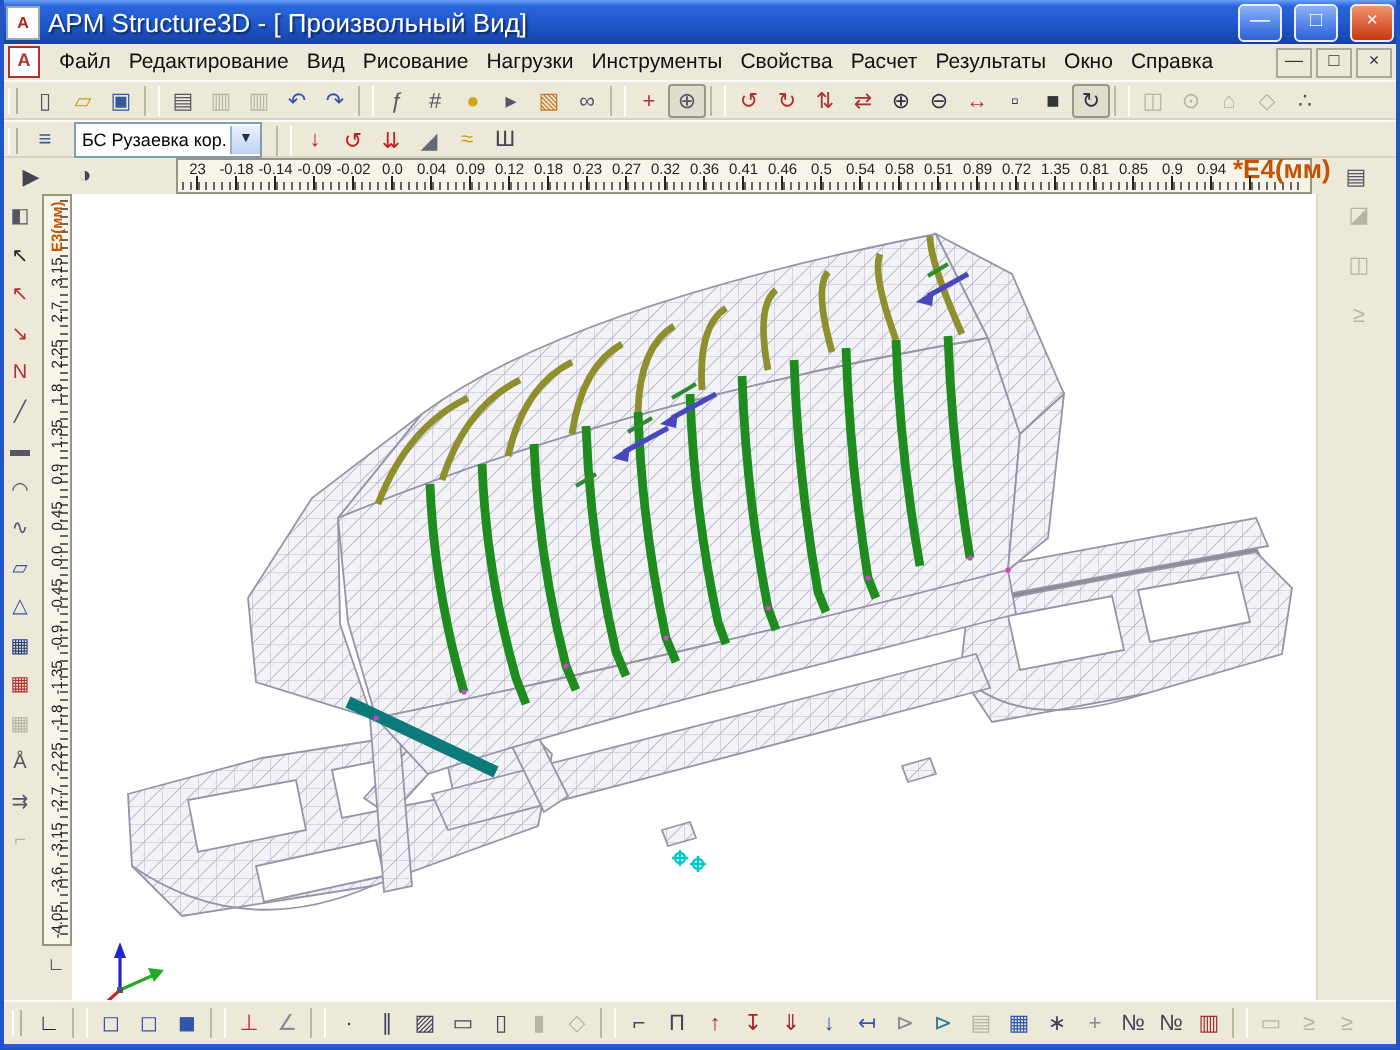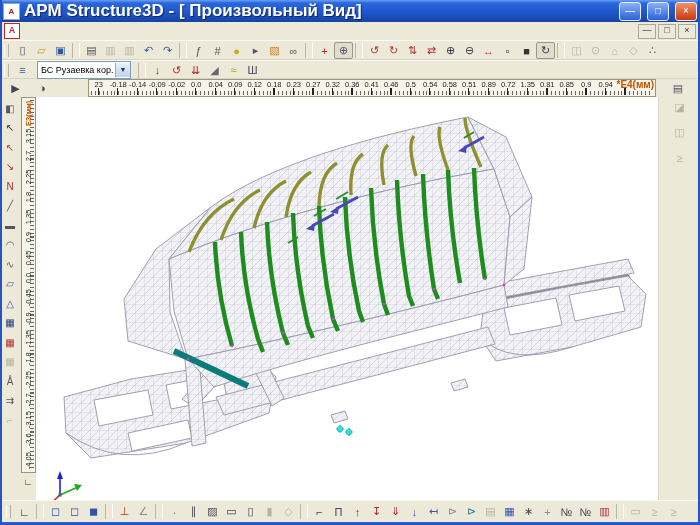--- a/index.html
+++ b/index.html
@@ -4,21 +4,21 @@
 <style>
   html,body{margin:0;padding:0;background:#555;}
   .window{width:700px;height:525px;position:relative;background:#ece9d8;
     font-family:"Liberation Sans",sans-serif;overflow:hidden;margin:0 auto;
     -webkit-font-smoothing:antialiased;}
   
   .titlebar{height:22px;background:linear-gradient(180deg,#6aa0f4 0%,#2a66dc 14%,#1e55c8 60%,#1443a2 100%);
     display:flex;align-items:center;padding:0 3px;gap:4px;}
   .title-icon{width:15px;height:15px;background:#fff;border:1px solid #9aa;color:#b02020;
     font-size:8px;font-weight:bold;display:flex;align-items:center;justify-content:center;flex:0 0 auto;}
-  .title-text{color:#fff;font-size:17px;font-weight:bold;flex:1;white-space:nowrap;overflow:hidden;
+  .title-text{color:#fff;font-size:13px;font-weight:normal;flex:1;white-space:nowrap;overflow:hidden;
     text-shadow:1px 1px 1px rgba(0,0,0,.5);}
   .tb-btn{width:20px;height:17px;border:1px solid #eef;border-radius:3px;margin-left:2px;
     background:linear-gradient(180deg,#8ab0f8,#2a62d8);color:#fff;font-size:10px;line-height:15px;
     text-align:center;flex:0 0 auto;}
   .tb-btn.close{background:linear-gradient(180deg,#f0926c,#c83810);}
   
   .menubar{height:18px;display:flex;align-items:center;background:#ece9d8;padding-left:2px;}
   .mdi-icon{width:14px;height:14px;border:1px solid #b03030;color:#b03030;font-size:9px;font-weight:bold;
     text-align:center;line-height:12px;background:#fff;margin:0 5px 0 2px;flex:0 0 auto;}
   .menu-item{font-size:10.5px;padding:2px 4.5px;color:#111;white-space:nowrap;}
@@ -38,21 +38,21 @@
   .combo{display:flex;width:92px;height:16px;border:1px solid #7f9db9;background:#fff;align-items:center;margin:0 5px;flex:0 0 auto;}
   .combo-text{flex:1;font-size:9px;padding-left:3px;white-space:nowrap;overflow:hidden;color:#000;}
   .combo-btn{width:14px;height:14px;background:linear-gradient(#e9f1fd,#bed2ef);border-left:1px solid #9ab0d0;
     font-size:7px;text-align:center;line-height:14px;color:#234;}
   
   .ruler-row{height:18px;display:flex;background:#ece9d8;align-items:flex-end;}
   .corner{width:88px;height:18px;display:flex;align-items:center;gap:8px;padding-left:6px;box-sizing:border-box;}
   .hruler{width:568px;height:18px;position:relative;background:#f7f5e9;border:1px solid #98947f;box-sizing:border-box;}
   .hr-labels{display:flex;height:9px;align-items:flex-start;}
   .hrl{flex:0 0 19.5px;font-size:7.5px;text-align:center;color:#222;line-height:9px;}
-  .hr-unit{color:#c45200;font-size:10px;font-weight:bold;line-height:9px;margin-left:1px;white-space:nowrap;}
+  .hr-unit{color:#c45200;font-size:13px;font-weight:bold;line-height:9px;margin-left:1px;white-space:nowrap;}
   .hr-ticks{position:absolute;bottom:1px;left:2px;height:4px;width:560px;
     background:repeating-linear-gradient(90deg,#666 0 1px,transparent 1px 3.9px);}
   .hr-ticks-major{position:absolute;bottom:1px;left:9px;height:7px;width:530px;
     background:repeating-linear-gradient(90deg,#222 0 1px,transparent 1px 19.5px);}
   .r-corner{width:44px;height:18px;display:flex;justify-content:center;align-items:center;}
   
   .main-row{height:403px;display:flex;}
   .left-col{width:20px;display:flex;flex-direction:column;align-items:center;padding-top:3px;gap:3.5px;box-sizing:border-box;}
   .left-col .tbi{width:17px;height:16px;font-size:10px;}
   .vr-wrap{width:16px;display:flex;flex-direction:column;align-items:center;}
@@ -84,20 +84,33 @@
   <div class="titlebar">
     <span class="title-icon">A</span>
     <span class="title-text">APM Structure3D - [ Произвольный Вид]</span>
     <span class="tb-btn">—</span>
     <span class="tb-btn">□</span>
     <span class="tb-btn close">×</span>
   </div>
 
   <div class="menubar">
     <span class="mdi-icon">A</span>
+    <span style="display:flex">
+        <span class="menu-item">Файл</span>
+        <span class="menu-item">Редактирование</span>
+        <span class="menu-item">Вид</span>
+        <span class="menu-item">Рисование</span>
+        <span class="menu-item">Нагрузки</span>
+        <span class="menu-item">Инструменты</span>
+        <span class="menu-item">Свойства</span>
+        <span class="menu-item">Расчет</span>
+        <span class="menu-item">Результаты</span>
+        <span class="menu-item">Окно</span>
+        <span class="menu-item">Справка</span>
+      </span>
     <span class="mdi-btns">
       <span class="mdi-btn">—</span>
       <span class="mdi-btn">□</span>
       <span class="mdi-btn">×</span>
     </span>
   </div>
 
   <div class="toolbar tb1">
     <span class="grip"></span>
     <span style="display:flex;align-items:center">

